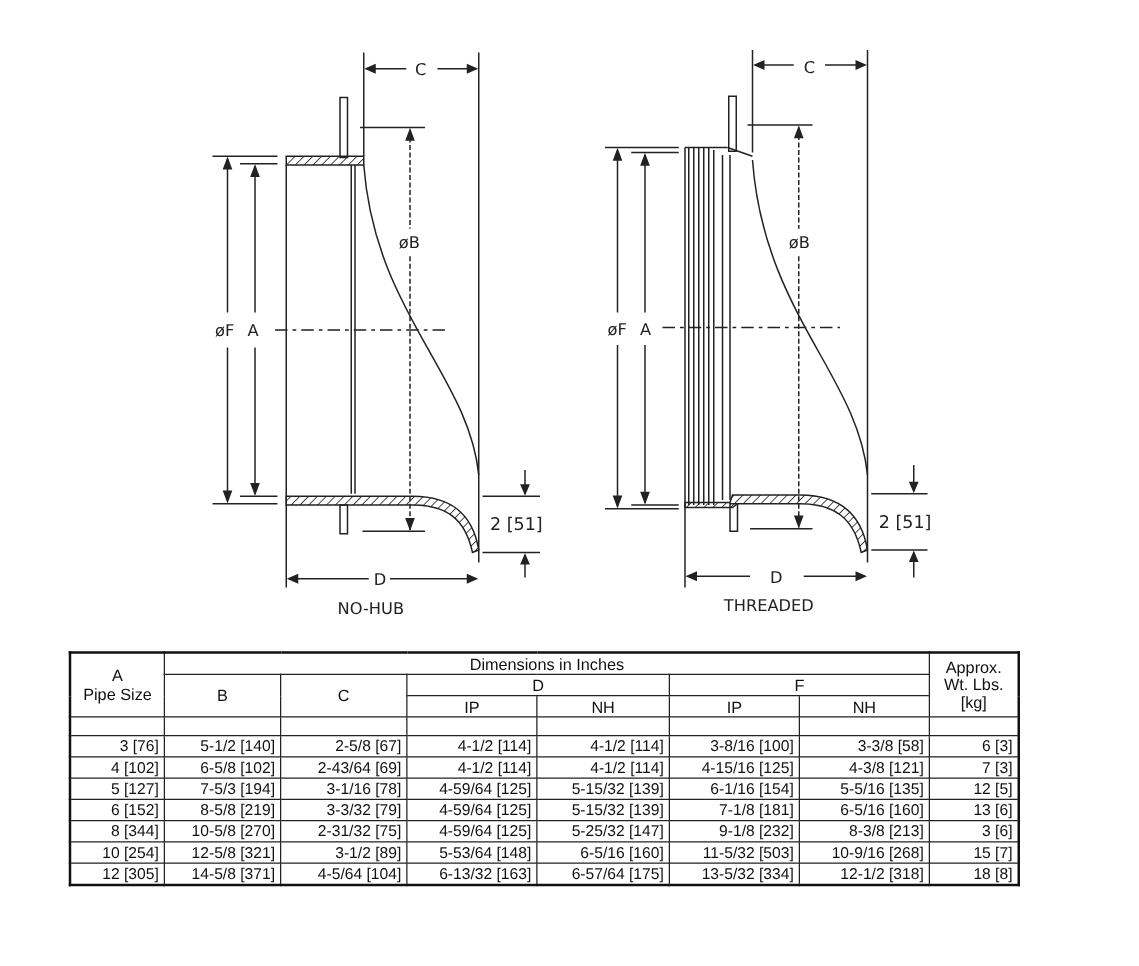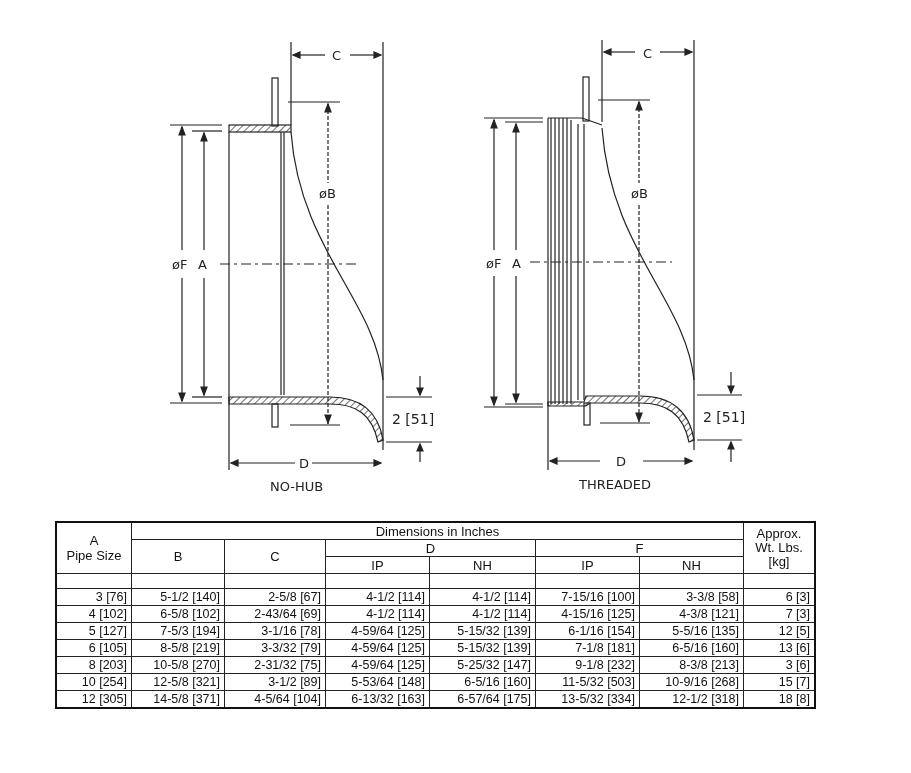--- a/index.html
+++ b/index.html
@@ -199,21 +199,21 @@
         <td></td>
         <td></td>
         <td></td>
     </tr>
     <tr>
       <td>3 [76]</td>
       <td>5-1/2 [140]</td>
       <td>2-5/8 [67]</td>
       <td>4-1/2 [114]</td>
       <td>4-1/2 [114]</td>
-      <td>7-15/16 [100]</td>
+      <td>3-8/16 [100]</td>
       <td>3-3/8 [58]</td>
       <td>6 [3]</td>
     </tr>
     <tr>
       <td>4 [102]</td>
       <td>6-5/8 [102]</td>
       <td>2-43/64 [69]</td>
       <td>4-1/2 [114]</td>
       <td>4-1/2 [114]</td>
       <td>4-15/16 [125]</td>
@@ -224,31 +224,31 @@
       <td>5 [127]</td>
       <td>7-5/3 [194]</td>
       <td>3-1/16 [78]</td>
       <td>4-59/64 [125]</td>
       <td>5-15/32 [139]</td>
       <td>6-1/16 [154]</td>
       <td>5-5/16 [135]</td>
       <td>12 [5]</td>
     </tr>
     <tr>
-      <td>6 [105]</td>
+      <td>6 [152]</td>
       <td>8-5/8 [219]</td>
       <td>3-3/32 [79]</td>
       <td>4-59/64 [125]</td>
       <td>5-15/32 [139]</td>
       <td>7-1/8 [181]</td>
       <td>6-5/16 [160]</td>
       <td>13 [6]</td>
     </tr>
     <tr>
-      <td>8 [203]</td>
+      <td>8 [344]</td>
       <td>10-5/8 [270]</td>
       <td>2-31/32 [75]</td>
       <td>4-59/64 [125]</td>
       <td>5-25/32 [147]</td>
       <td>9-1/8 [232]</td>
       <td>8-3/8 [213]</td>
       <td>3 [6]</td>
     </tr>
     <tr>
       <td>10 [254]</td>

